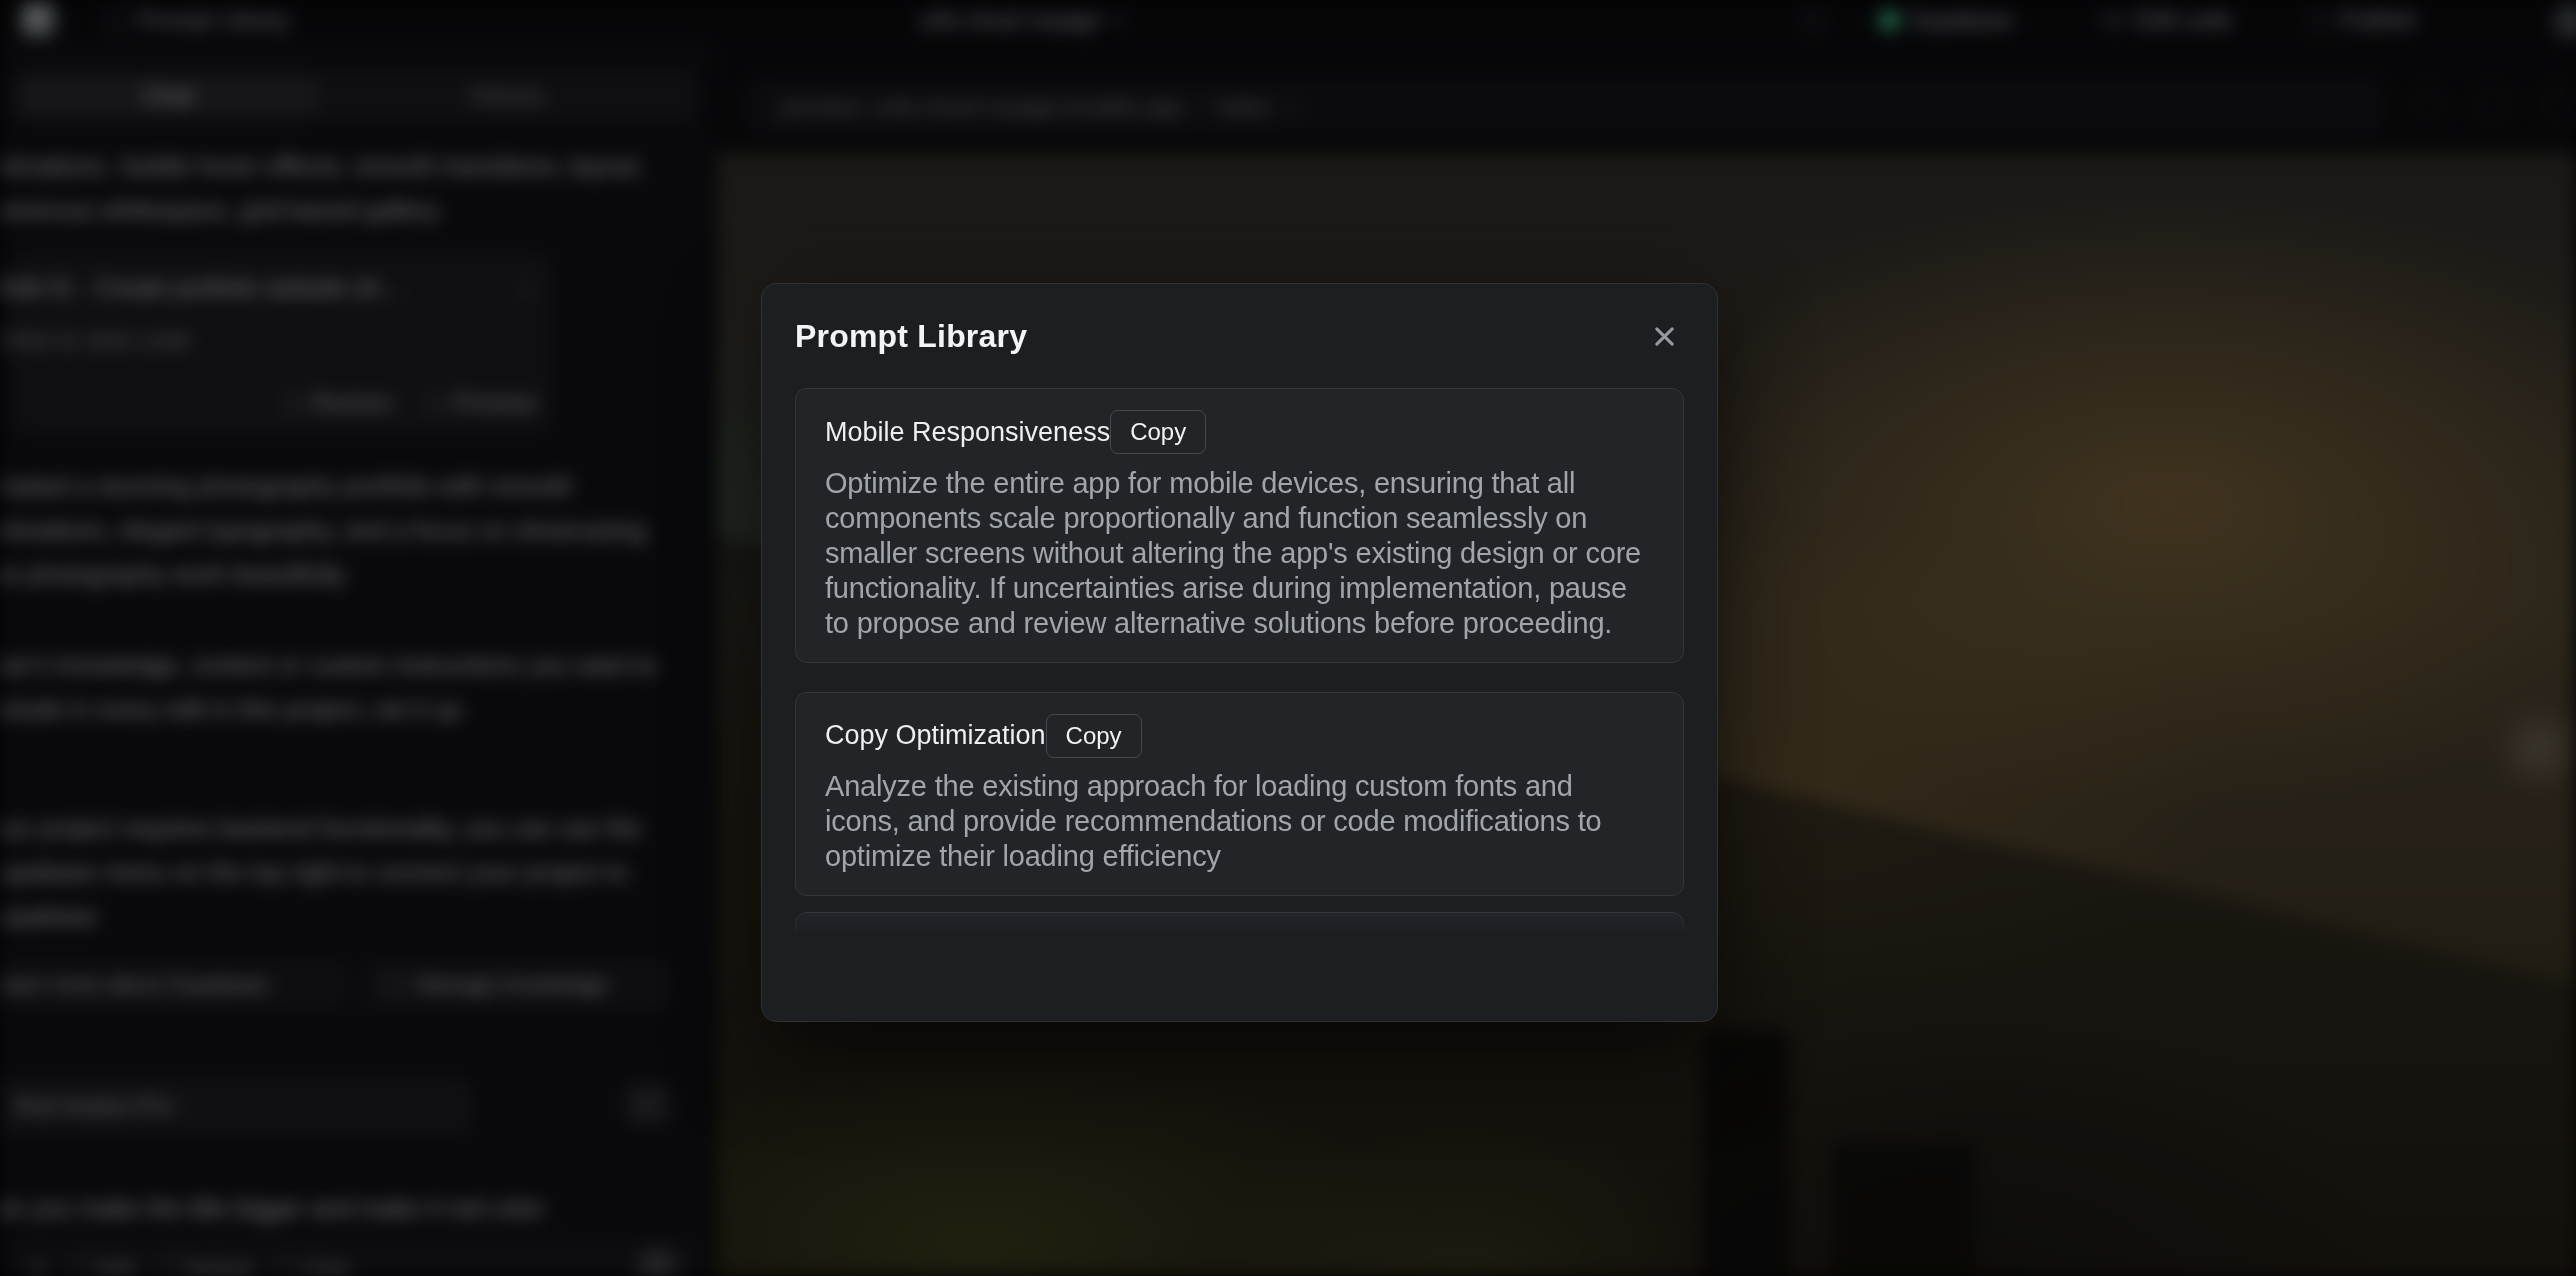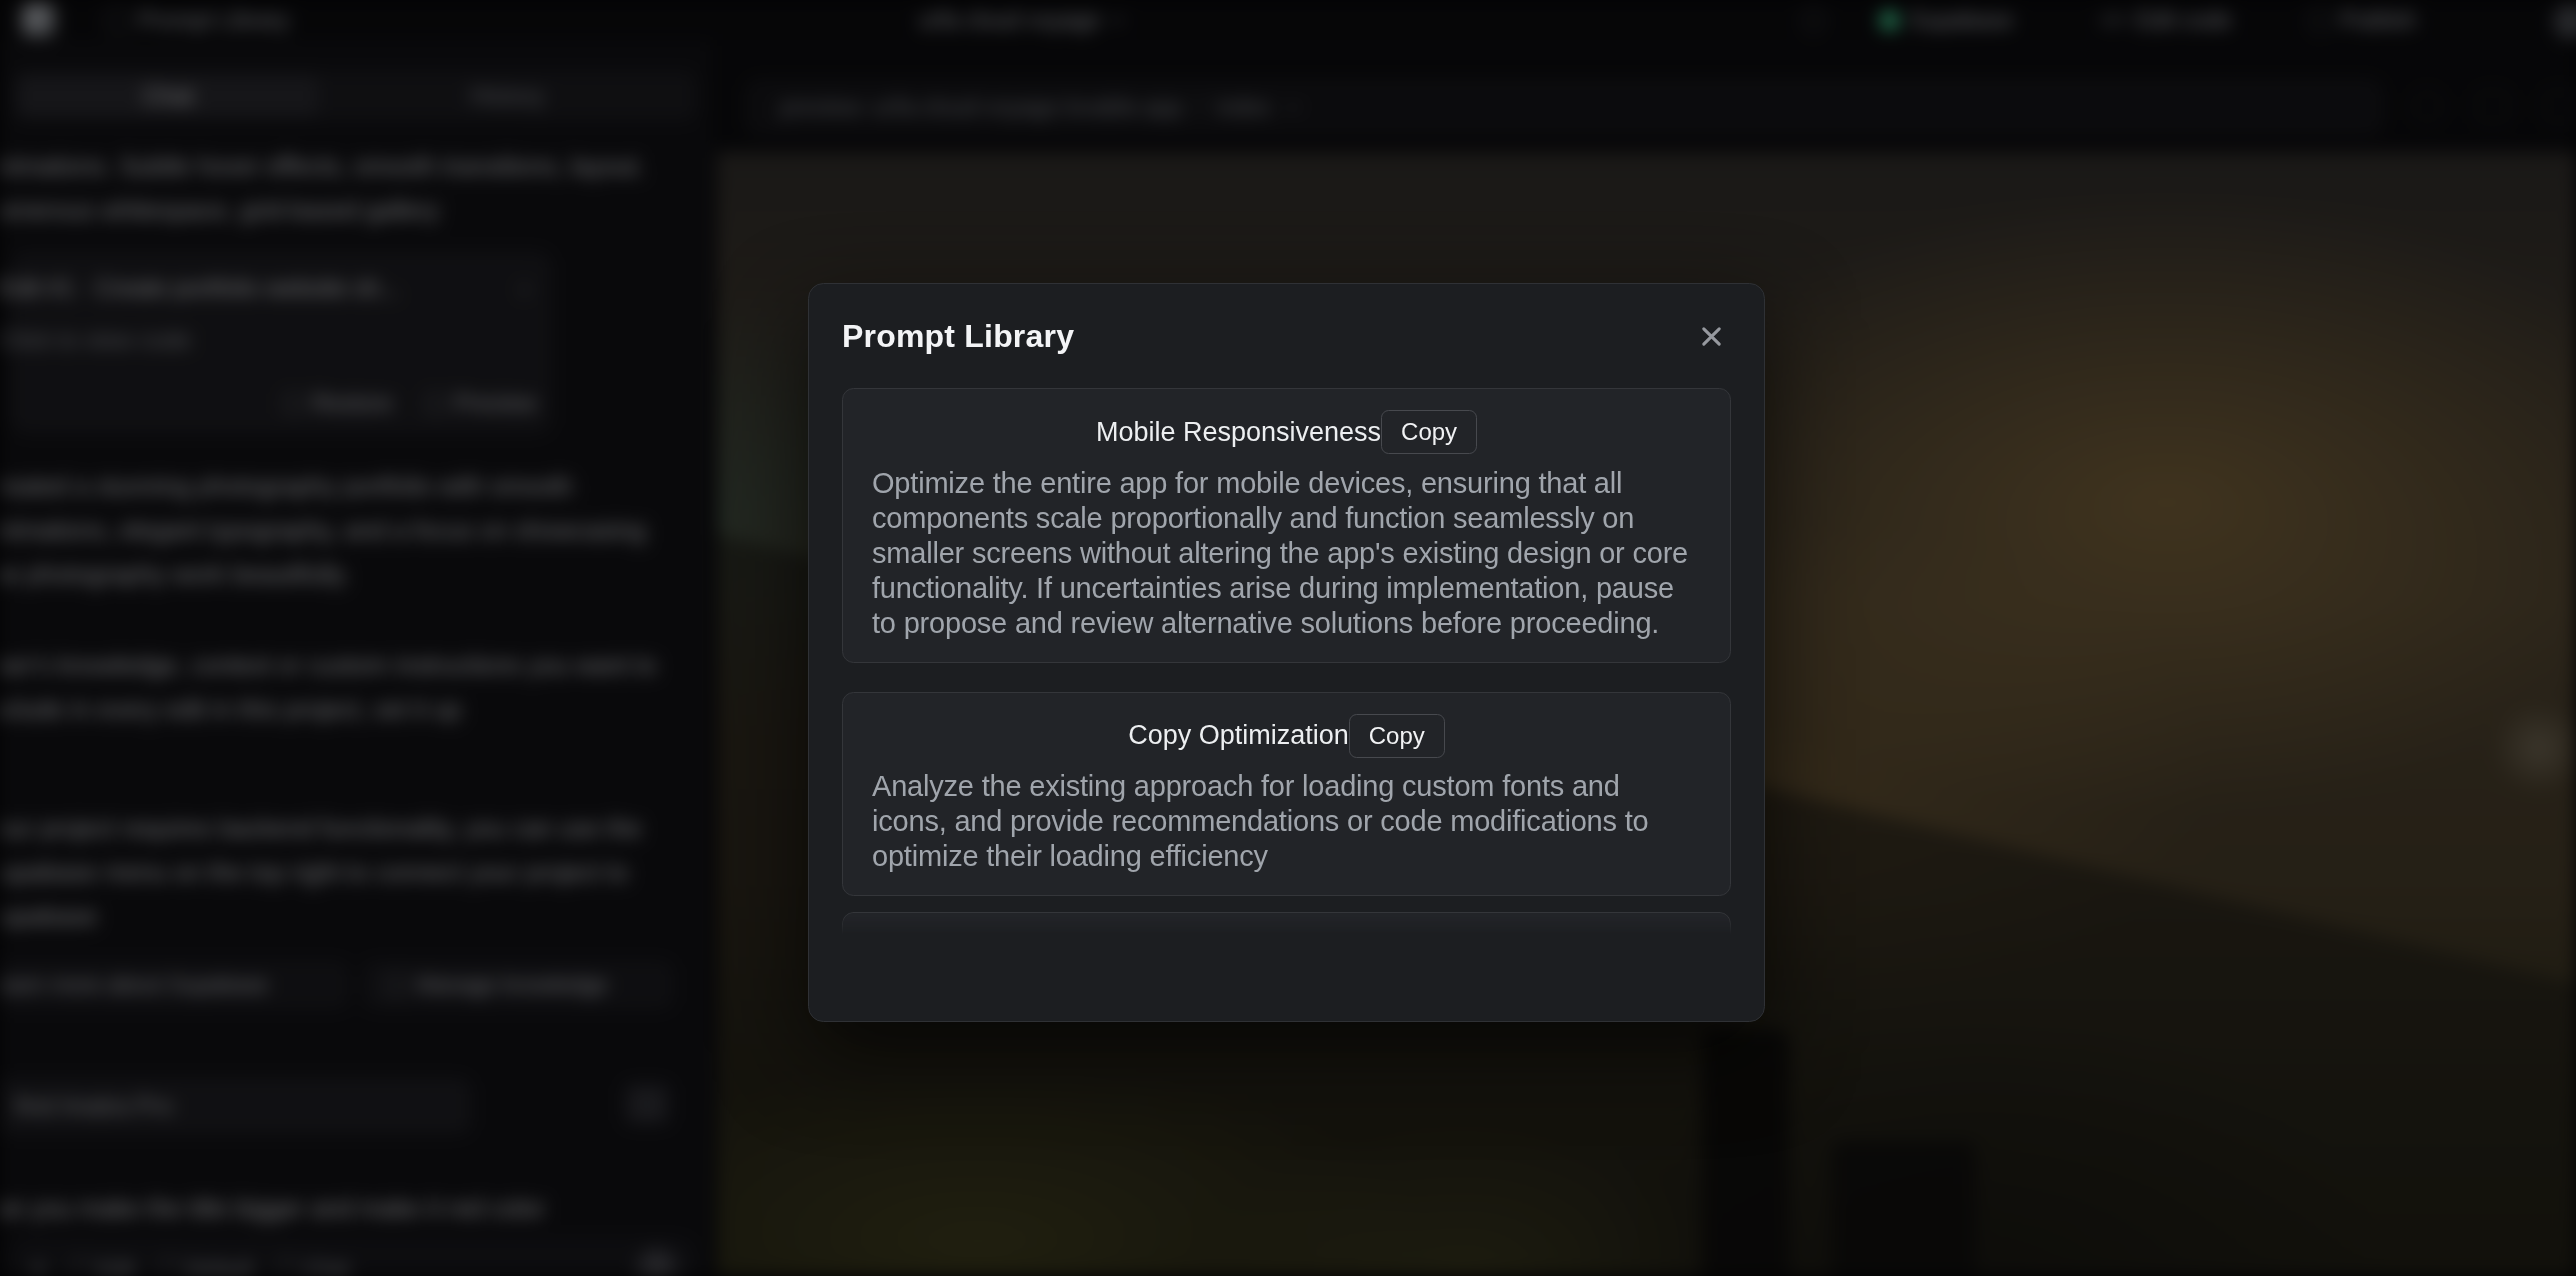--- a/index.html
+++ b/index.html
@@ -78,33 +78,33 @@
       radial-gradient(ellipse 578px 404px at 68% 102%, rgba(14,13,8,.92), transparent 72%),
       linear-gradient(180deg,#2e2b26 0%, #4a3f2b 40%, #453a24 65%, #2f2c17 85%, #24220f 100%); }
   .ridge{ position:absolute; inset:0; background:rgba(26,23,17,.55);
           clip-path:polygon(0 34%, 100% 74%, 100% 100%, 0 100%); }
   .rock1{ position:absolute; left:53%; top:78%; width:87px; height:289px; background:rgba(8,7,5,.85);
           border-radius:9.6px 13.5px 0 0; }
   .rock2{ position:absolute; left:60%; top:88%; width:144px; height:193px; background:rgba(10,9,6,.8);
           border-radius:11.6px 11.6px 0 0; }
 
   
-  .modal{ position:absolute; left:808px; top:283px; width:957px; height:739px; background:#1c1e21;
+  .modal{ position:absolute; left:761px; top:283px; width:957px; height:739px; background:#1c1e21;
           border:1px solid #2f3135; border-radius:15.4px; box-shadow:0 33px 87px rgba(0,0,0,.65);
           padding:29px 33px; }
   .m-head{ display:flex; align-items:center; justify-content:space-between; height:46px; }
   .m-title{ color:#f3f4f6; font-size:32px; font-weight:600; letter-spacing:0.2px; }
   .m-close{ width:39px; height:39px; display:flex; align-items:center; justify-content:center; cursor:pointer; }
   .m-search{ margin-top:29px; width:100%; height:64px; background:#26282c; border:1.9px solid #53565c;
              border-radius:9.6px; color:#d6d8db; font-size:26px; padding:0 31px;
              font-family:"Liberation Sans", sans-serif; outline:none; }
   .m-search::placeholder{ color:#878c93; }
   .pcard{ margin-top:29px; background:#222428; border:1px solid #34363a; border-radius:11.6px;
           padding:21px 29px; }
-  .pc-head{ display:flex; align-items:center; justify-content:center; }
+  .pc-head{ display:flex; align-items:center; justify-content:flex-start; }
   .pc-title{ color:#edeff1; font-size:27px; font-weight:500; }
   .pc-copy{ height:44px; padding:0 19px; background:#222428; border:1px solid #47494e; border-radius:7.7px;
             color:#f1f2f4; font-size:24px; font-family:"Liberation Sans", sans-serif; cursor:pointer; }
   .pc-desc{ margin-top:11.6px; color:#a0a5ac; font-size:29px; line-height:35px; letter-spacing:-0.2px; }
   .pcard.peek{ margin-top:15.4px; height:23px; padding:0; border-bottom:none;
                border-radius:11.6px 11.6px 0 0;
                -webkit-mask-image:linear-gradient(to bottom,#000 20%,transparent 100%);
                mask-image:linear-gradient(to bottom,#000 20%,transparent 100%); }
   svg{ display:block; }
 </style>

